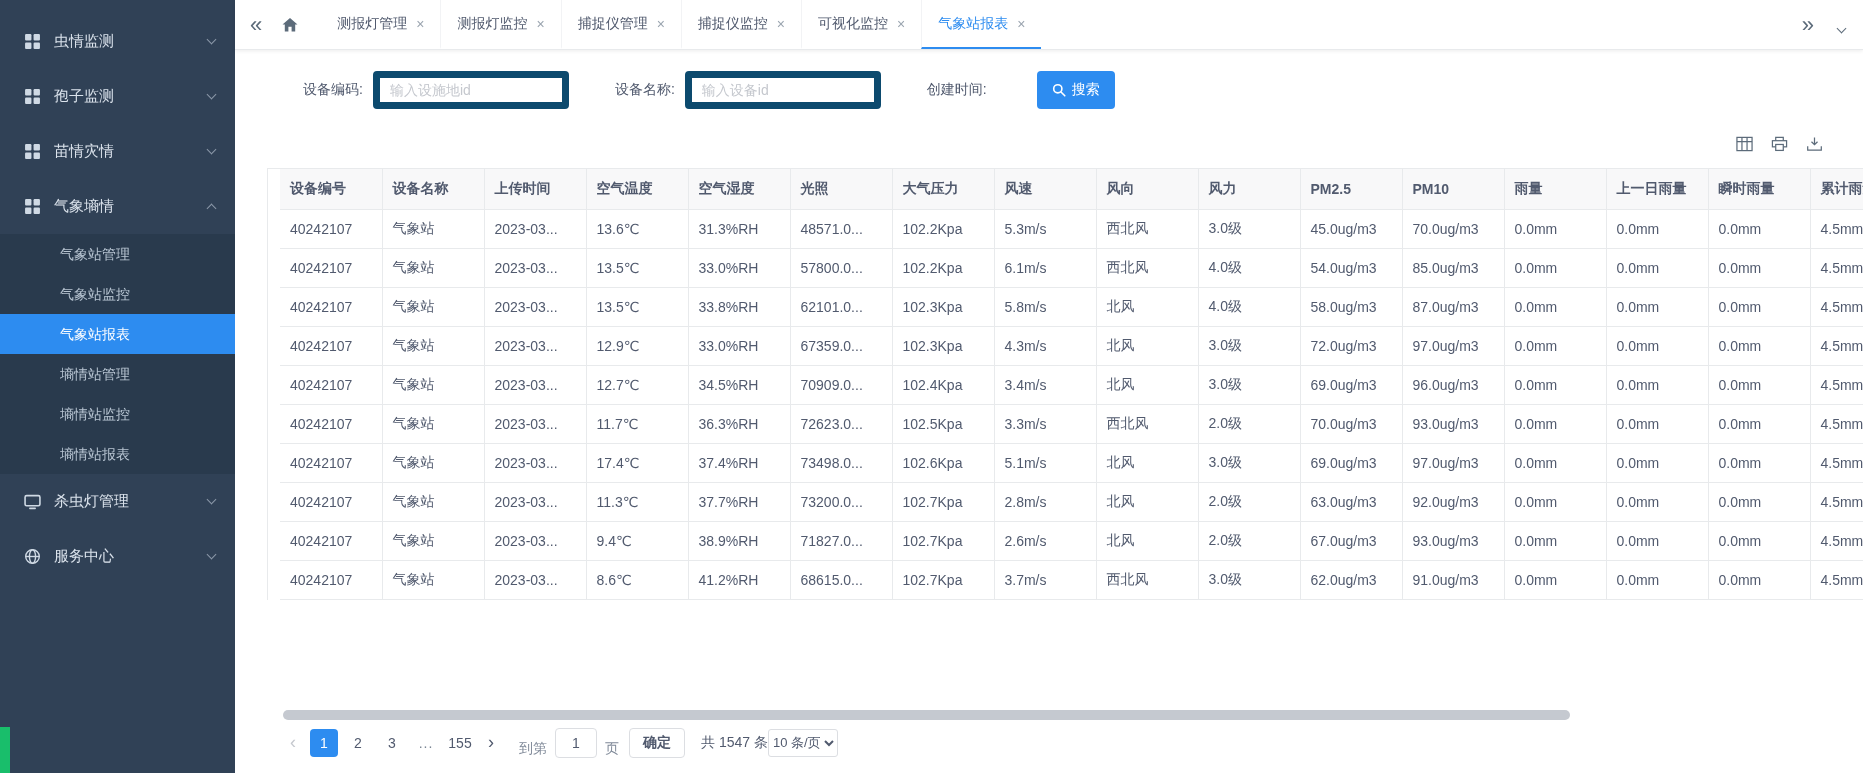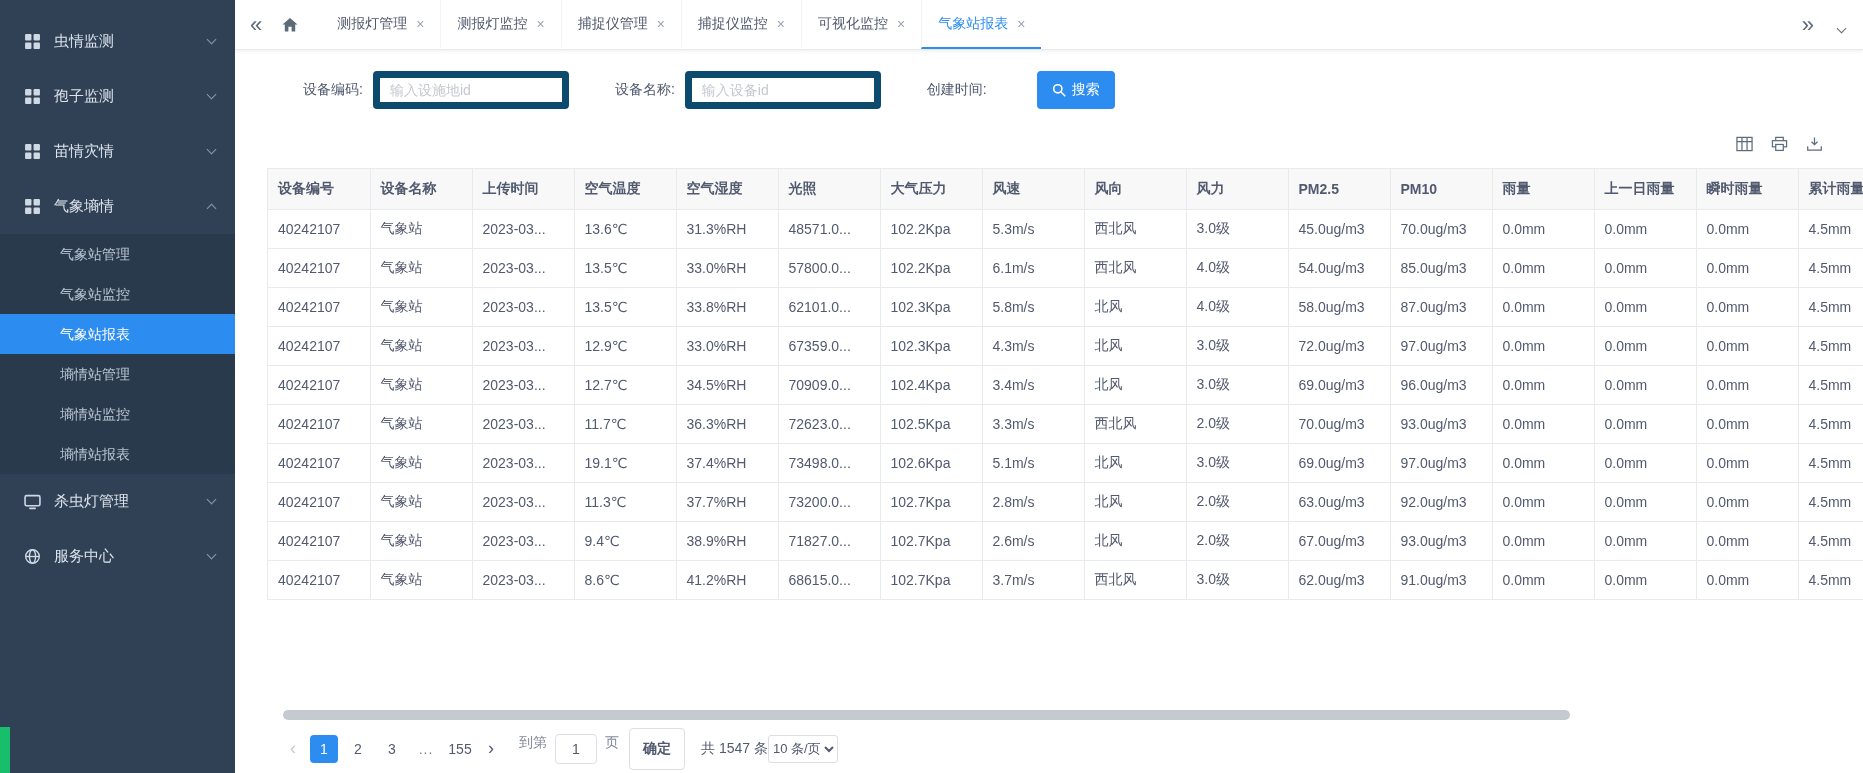--- a/index.html
+++ b/index.html
@@ -45,40 +45,40 @@
   .date-wrap { position:relative; }
   .date-wrap .f-input { padding-right:36px; width:186px; }
   .cal-icon { position:absolute; right:7px; top:8px; width:22px; height:22px; display:flex; align-items:center; justify-content:center; background:#f5f6f8; border:1px solid #e3e6ea; border-radius:2px; }
   .search-btn { margin-left:36px; height:38px; padding:0 15px; background:#2d8cf0; color:#fff; border:none; border-radius:4px; font-size:14px; display:flex; align-items:center; gap:6px; cursor:pointer; font-family:inherit; }
 
   
   .panel-toolbar { display:flex; justify-content:flex-end; align-items:center; gap:18px; margin:24px 40px 0 0; height:22px; }
   .tool-btn { display:flex; align-items:center; justify-content:center; cursor:pointer; }
 
   
-  .table-viewport { margin:13px 0 0 32px; width:calc(100% - 32px); overflow:hidden; border-top:1px solid #e8eaec; border-left:1px solid #e8eaec; }
+  .table-viewport { margin:13px 0 0 32px; width:calc(100% - 32px); overflow:hidden; border-top:1px solid #e8eaec; border-left:1px solid #e8eaec;padding-left:12px; }
   table.report { border-collapse:collapse; table-layout:fixed; width:1632px; }
   .report th, .report td { width:102px; border-right:1px solid #e8eaec; border-bottom:1px solid #e8eaec; text-align:left; padding:0 10px; font-size:14px; white-space:nowrap; overflow:hidden; }
   .report th { height:40px; background:#f8f8f9; font-weight:bold; color:#515a6e; }
   .report td { height:39px; color:#515a6e; background:#fff; }
 
   
   .hscroll { margin:110px 0 0 48px; width:1287px; height:10px; border-radius:5px; background:#c5c9d0; cursor:pointer; }
 
   
   .pagination { display:flex; align-items:center; margin:8px 0 0 44px; font-size:14px; color:#515a6e; }
   .pg-arrow { width:28px; height:28px; display:flex; align-items:center; justify-content:center; font-size:18px; cursor:pointer; }
   .pg-arrow.disabled { color:#c5c8ce; cursor:default; }
   .pages { display:flex; align-items:center; }
   .page-item { min-width:28px; height:28px; margin:0 3px; display:flex; align-items:center; justify-content:center; border-radius:4px; cursor:pointer; }
   .page-item.active { background:#2d8cf0; color:#fff; }
   .page-item.dots { letter-spacing:1px; color:#7a8694; }
-  .goto { display:flex; align-items:flex-start; margin-left:14px; color:#808a99; gap:8px; }
+  .goto { display:flex; align-items:flex-end; margin-left:14px; color:#808a99; gap:8px; }
   .goto-input { width:42px; height:30px; border:1px solid #dcdee2; border-radius:4px; text-align:center; font-size:14px; color:#515a6e; outline:none; font-family:inherit; }
-  .confirm-btn { height:42px; padding:0 13px; margin-left:10px; background:#fff; border:1px solid #dcdee2; border-radius:4px; font-size:14px; font-weight:bold; color:#515a6e; cursor:pointer; font-family:inherit; }
+  .confirm-btn { height:30px; padding:0 13px; margin-left:10px; background:#fff; border:1px solid #dcdee2; border-radius:4px; font-size:14px; font-weight:bold; color:#515a6e; cursor:pointer; font-family:inherit; }
   .total-text { margin-left:16px; }
   .size-select { margin-left:0; height:28px; border:1px solid #dcdee2; border-radius:3px; font-size:13px; color:#515a6e; font-family:inherit; outline:none; background:#fff; }
 </style>
 </head>
 <body>
 
 <div class="app">
 
   <aside class="sidebar">
     <nav>
@@ -385,21 +385,21 @@
               <td>93.0ug/m3</td>
               <td>0.0mm</td>
               <td>0.0mm</td>
               <td>0.0mm</td>
               <td>4.5mm</td>
             </tr>
             <tr>
               <td>40242107</td>
               <td>气象站</td>
               <td>2023-03...</td>
-              <td>19.1℃</td>
+              <td>17.4℃</td>
               <td>37.4%RH</td>
               <td>73498.0...</td>
               <td>102.6Kpa</td>
               <td>5.1m/s</td>
               <td>北风</td>
               <td>3.0级</td>
               <td>69.0ug/m3</td>
               <td>97.0ug/m3</td>
               <td>0.0mm</td>
               <td>0.0mm</td>

